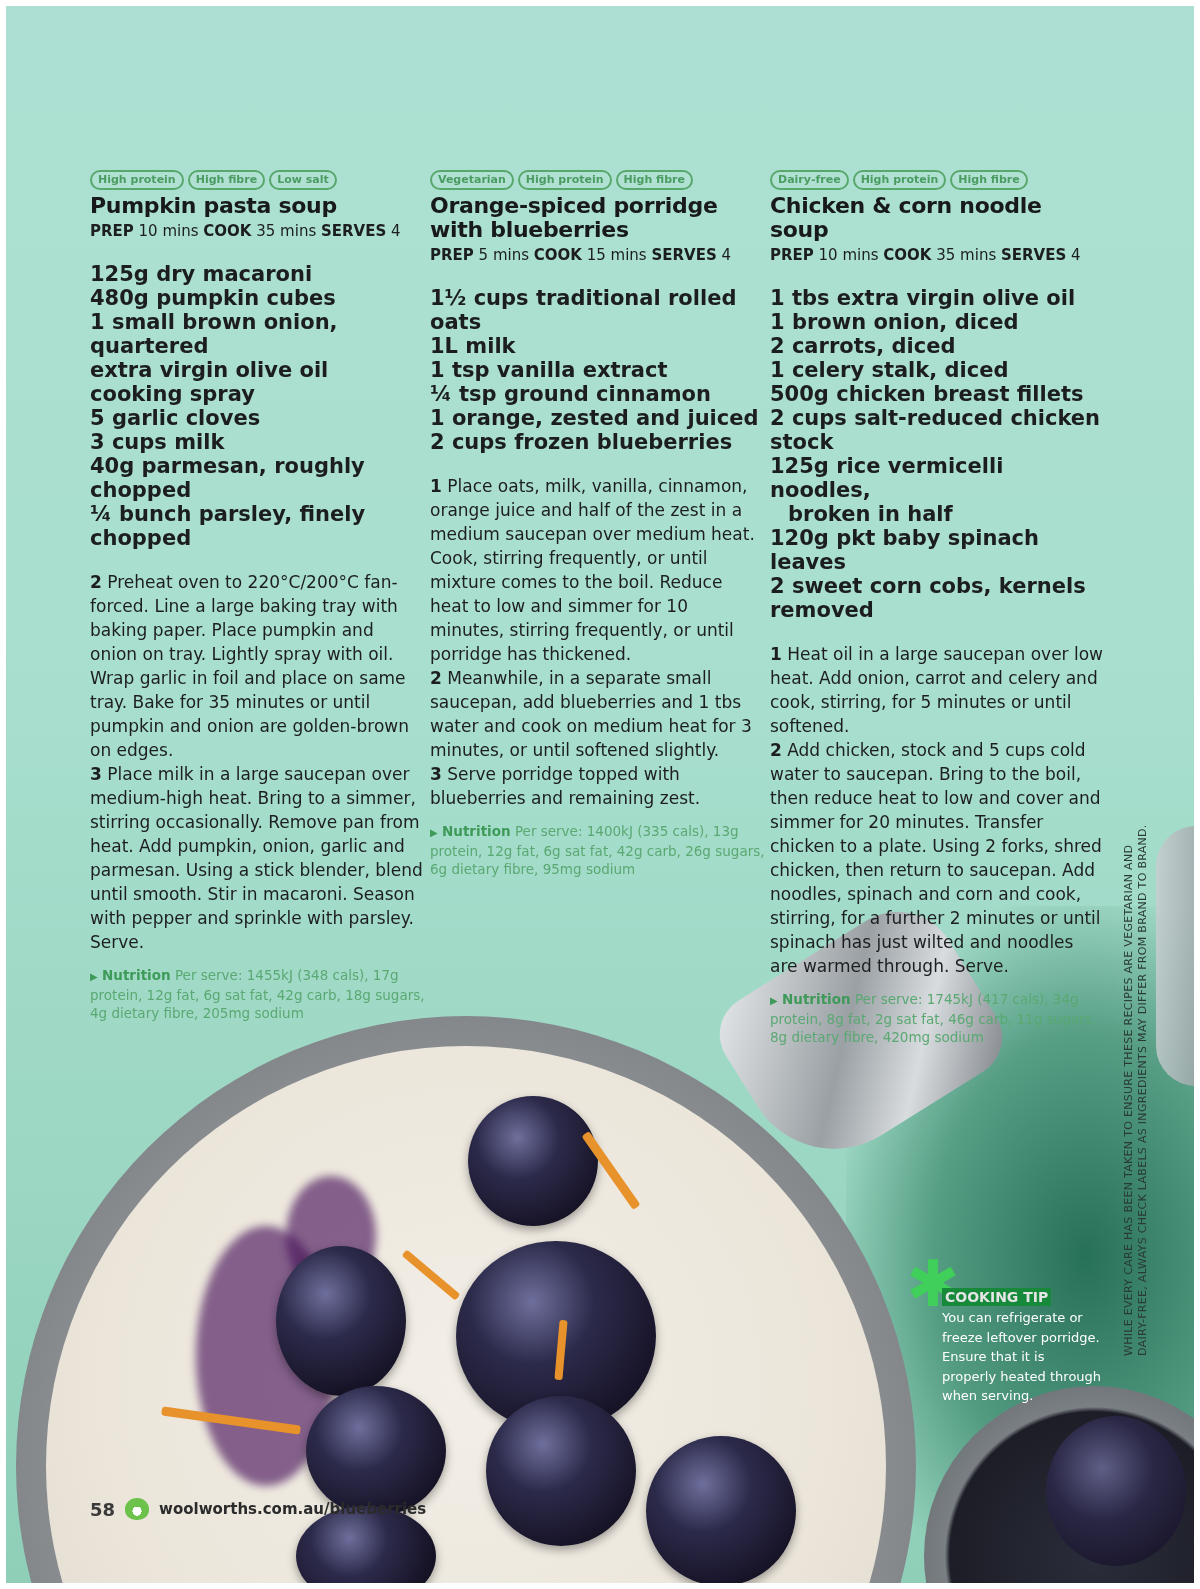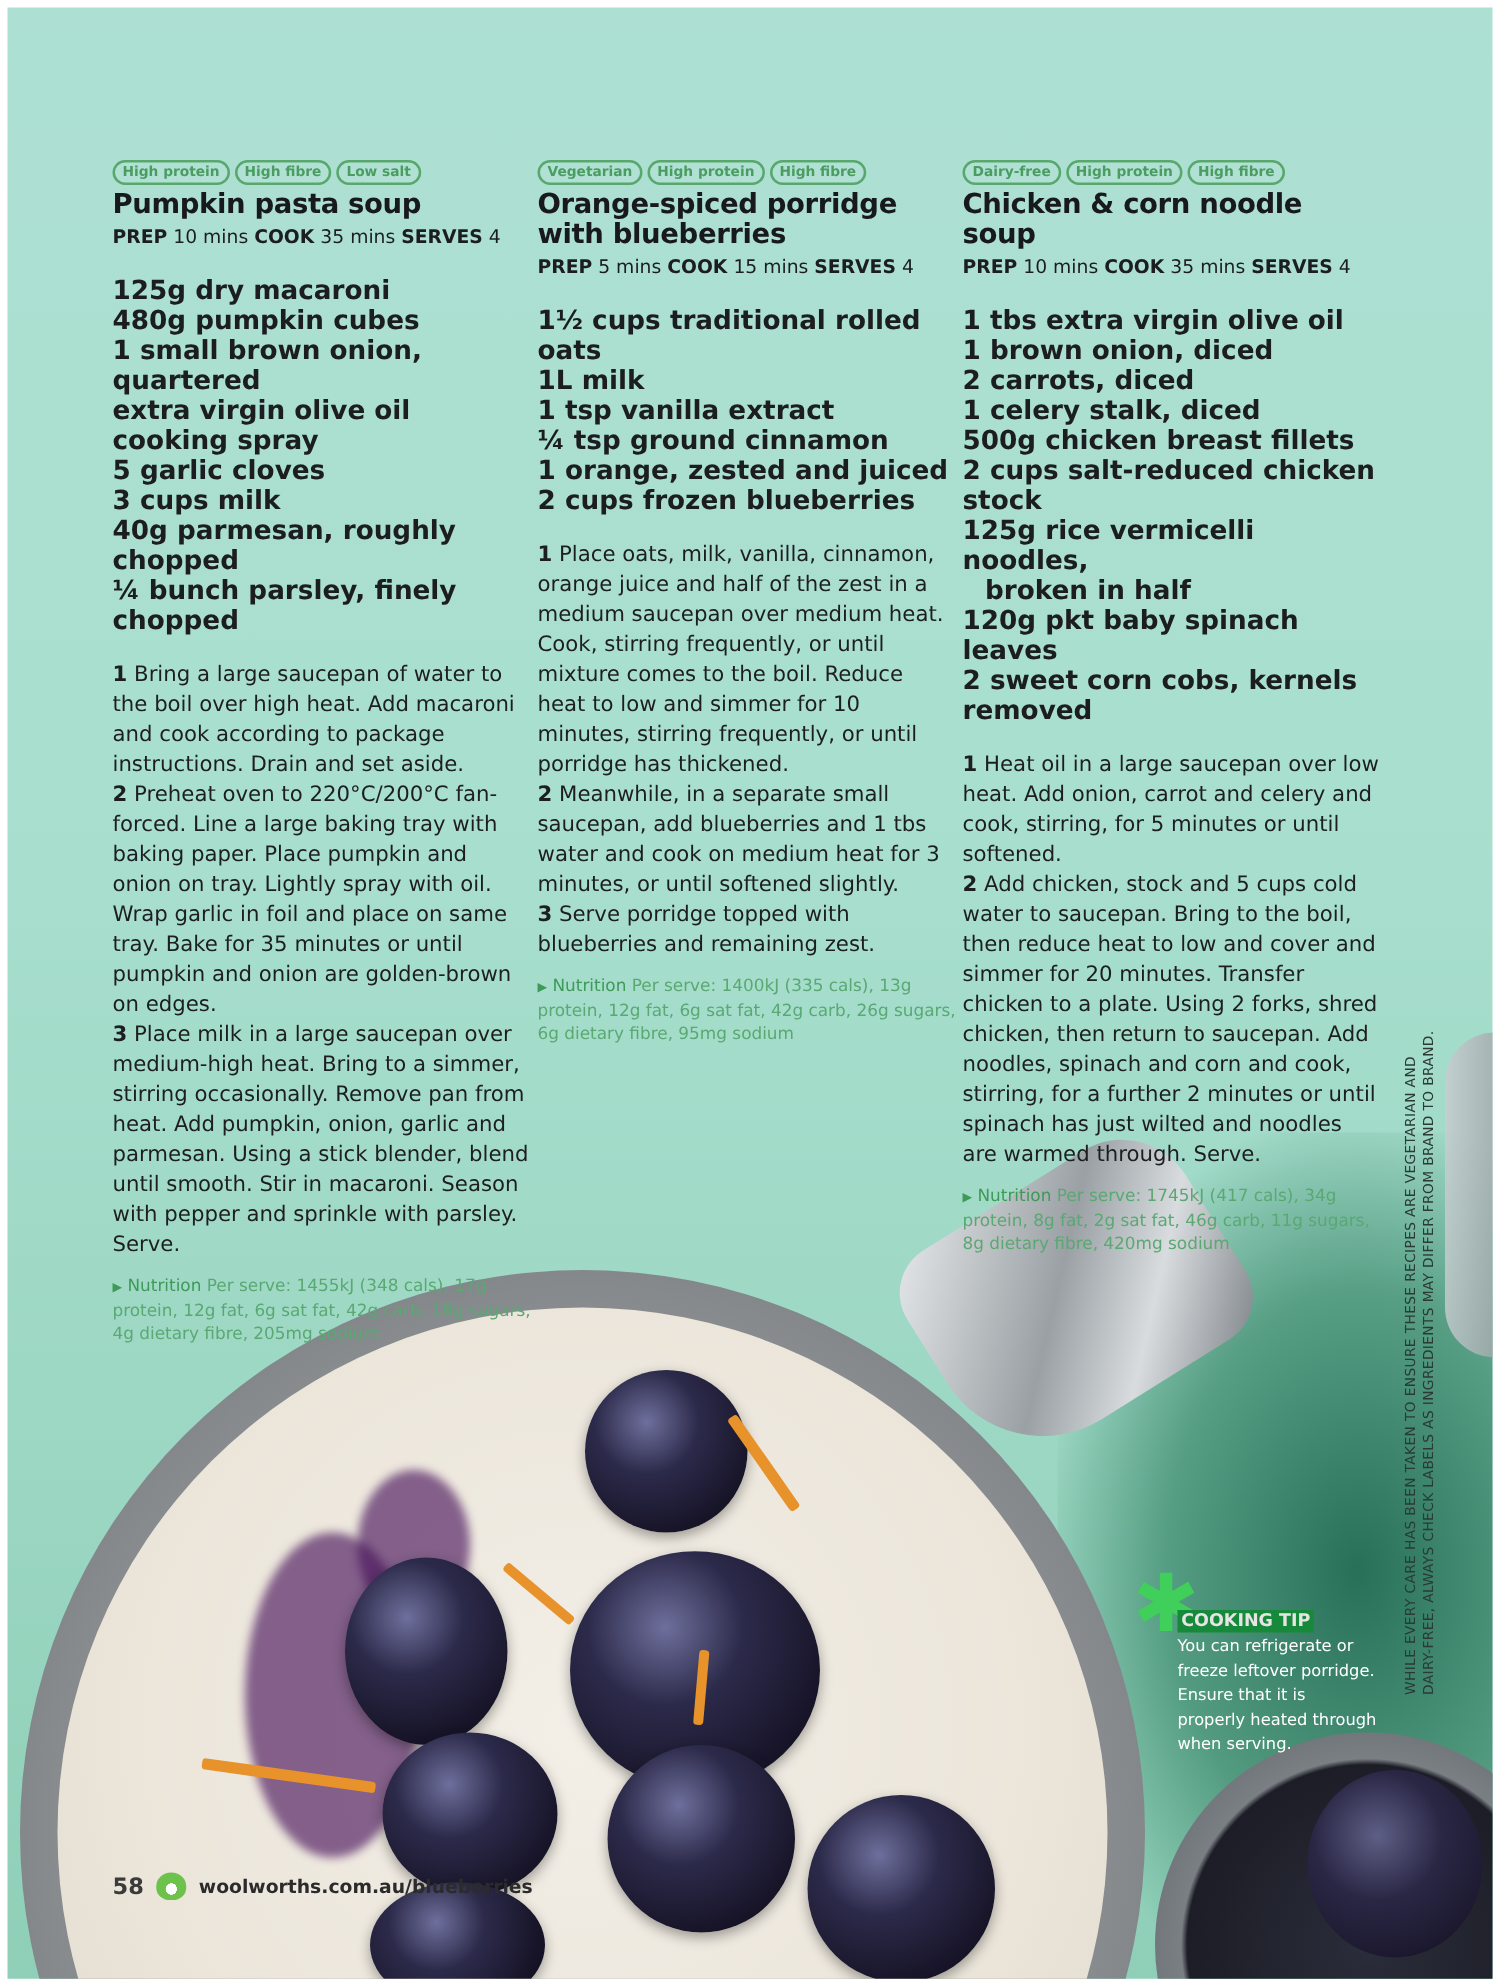--- a/index.html
+++ b/index.html
@@ -10,40 +10,40 @@
     }
     .page {
       position: absolute; left: 6px; top: 6px; width: 1188px; height: 1577px;
       background: linear-gradient(180deg, #ade0d2 0%, #a9dfcf 40%, #9dd8c4 70%, #8fcfb8 100%);
       overflow: hidden;
     }
     .col { position: absolute; top: 122px; width: 335px; color: #1c1d1f; }
     .col1 { left: 84px; }
     .col2 { left: 424px; }
     .col3 { left: 764px; }
-    .tags { display: flex; gap: 4px; margin-bottom: 4px; }
+    .tags { display: flex; gap: 4px; margin-bottom: 4px; margin-top: 42px; }
     .tag {
       border: 2px solid #58a86e; color: #4a9c61; border-radius: 11px;
       font-size: 11px; font-weight: bold; padding: 1px 6px; line-height: 14px;
       background: rgba(255,255,255,0.05);
     }
     .title {
       font-size: 22px; font-weight: bold; line-height: 24px; margin: 0;
       letter-spacing: -0.3px; color: #18191b;
     }
     .meta { font-size: 15px; line-height: 22px; margin: 2px 0 20px 0; }
     .meta b { font-weight: bold; }
     .ingredients { list-style: none; padding: 0; margin: 0 0 20px 0; }
     .ingredients li { font-size: 21px; font-weight: bold; line-height: 24px; }
     .ingredients li.indent { padding-left: 18px; }
     .method { margin: 0 0 12px 0; }
     .method p { font-size: 17px; line-height: 24px; margin: 0; color: #1d1e20; }
     .method .num { font-weight: bold; }
     .nutrition { font-size: 13.5px; line-height: 18px; color: #5aa872; margin-top: 10px; }
-    .nutrition .lbl { font-weight: normal; color: #3e9a58; }
+    .nutrition .lbl { font-weight: bold; color: #3e9a58; }
     .nutrition .arrow { color: #3e9a58; font-size: 10px; }
 
     .photo { position: absolute; left: 0; top: 0; width: 1188px; height: 1577px; pointer-events: none; }
     .bowl-rim {
       position: absolute; left: 10px; top: 1010px; width: 900px; height: 900px; border-radius: 50%;
       background: radial-gradient(circle at 50% 50%, #b5b9bc 0%, #8d9194 60%, #6a6e72 100%);
     }
     .bowl-inner {
       position: absolute; left: 40px; top: 1040px; width: 840px; height: 840px; border-radius: 50%;
       background: radial-gradient(circle at 50% 40%, #f3efe7 0%, #ebe5da 55%, #ddd6c9 100%);
@@ -153,21 +153,20 @@
       <li>125g dry macaroni</li>
       <li>480g pumpkin cubes</li>
       <li>1 small brown onion, quartered</li>
       <li>extra virgin olive oil cooking spray</li>
       <li>5 garlic cloves</li>
       <li>3 cups milk</li>
       <li>40g parmesan, roughly chopped</li>
       <li>¼ bunch parsley, finely chopped</li>
     </ul>
     <div class="method">
-      <p><span class="num">1</span><span> Bring a large saucepan of water to the boil over high heat. Add macaroni and cook according to package instructions. Drain and set aside.</span></p>
       <p><span class="num">2</span><span> Preheat oven to 220°C/200°C fan-forced. Line a large baking tray with baking paper. Place pumpkin and onion on tray. Lightly spray with oil. Wrap garlic in foil and place on same tray. Bake for 35 minutes or until pumpkin and onion are golden-brown on edges.</span></p>
       <p><span class="num">3</span><span> Place milk in a large saucepan over medium-high heat. Bring to a simmer, stirring occasionally. Remove pan from heat. Add pumpkin, onion, garlic and parmesan. Using a stick blender, blend until smooth. Stir in macaroni. Season with pepper and sprinkle with parsley. Serve.</span></p>
     </div>
     <div class="nutrition">
       <span class="arrow">▶</span>
       <span class="lbl">Nutrition</span><span> Per serve: 1455kJ (348 cals), 17g protein, 12g fat, 6g sat fat, 42g carb, 18g sugars, 4g dietary fibre, 205mg sodium</span>
     </div>
   </div>
 
   <div class="col col2">

